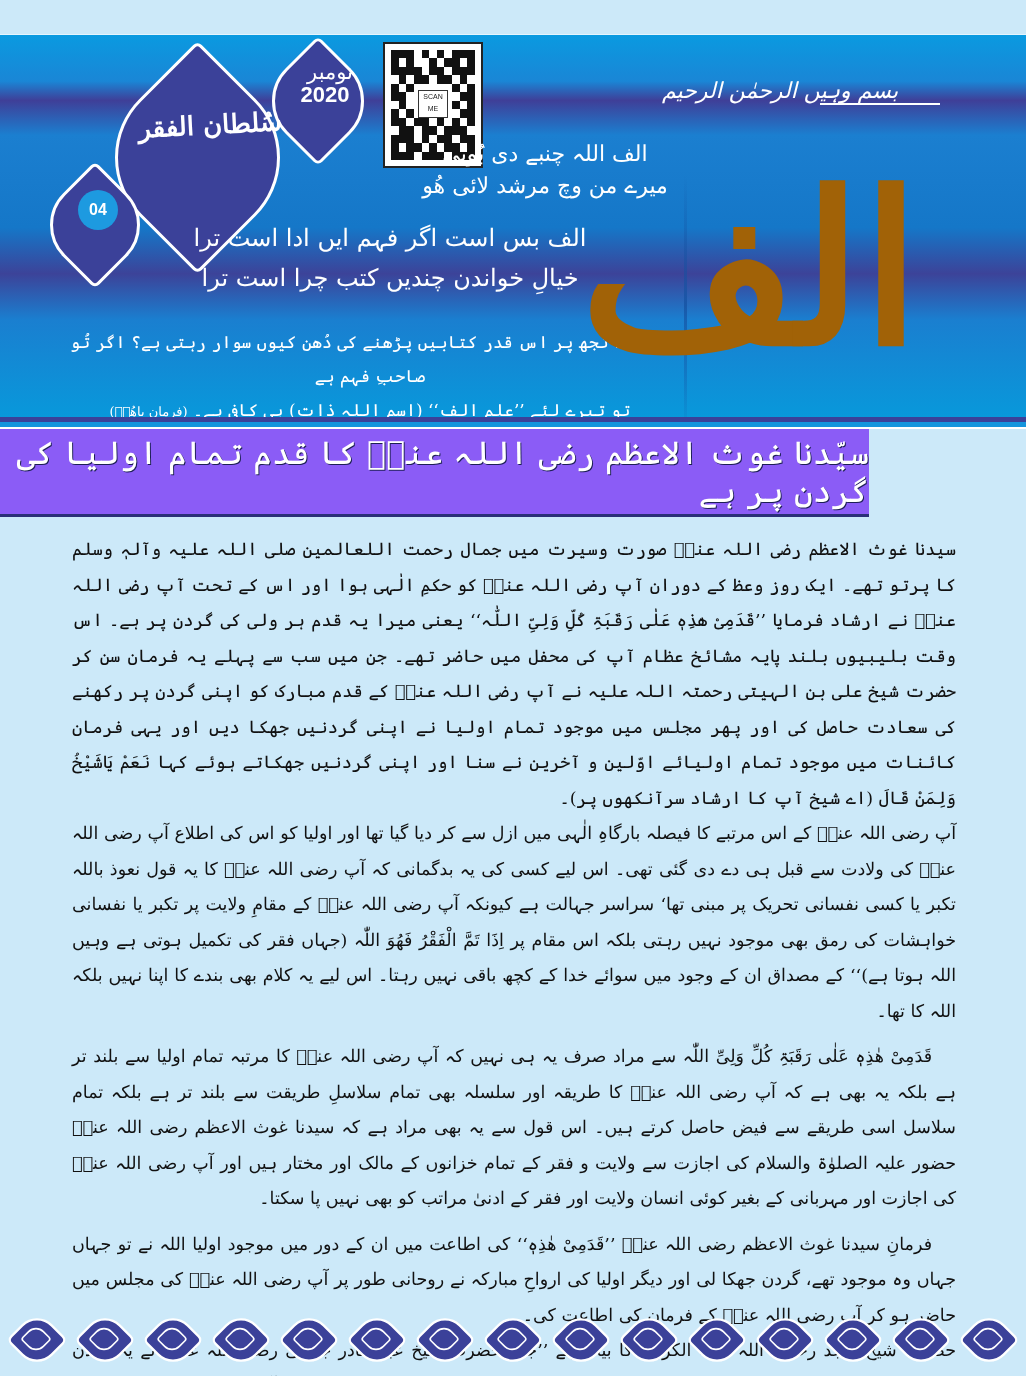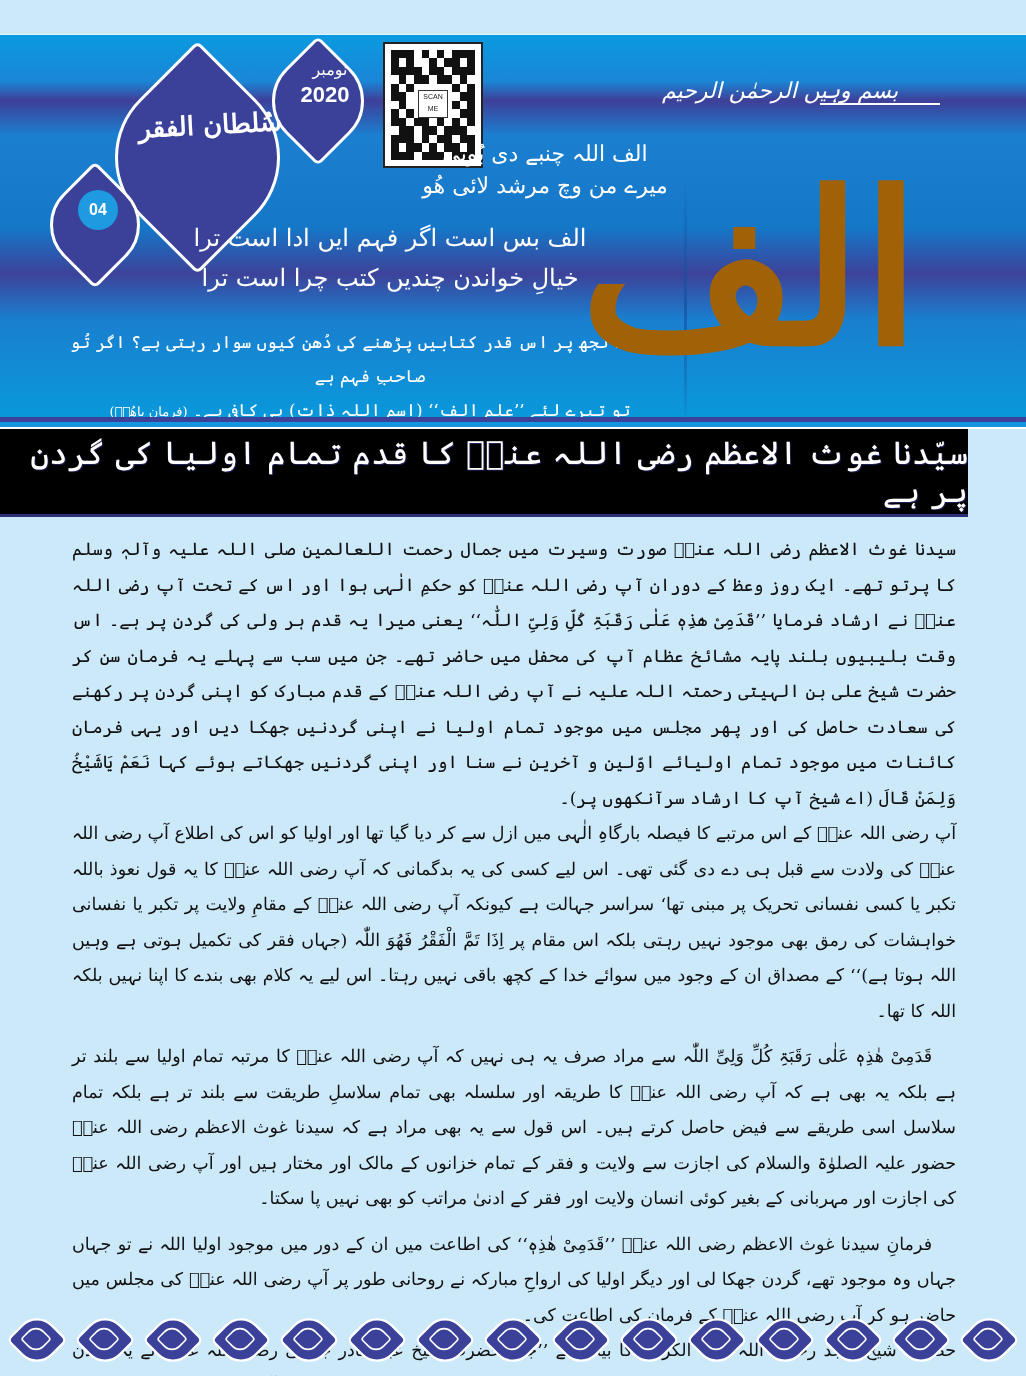--- a/index.html
+++ b/index.html
@@ -19,21 +19,21 @@
   .strip-1 { position: absolute; left: 0; top: 417px; width: 1026px; height: 5px; background: #3b4199; }
   .strip-2 { position: absolute; left: 0; top: 422px; width: 1026px; height: 5px; background: #1495dd; }
   .strip-3 { position: absolute; left: 0; top: 427px; width: 1026px; height: 2px; background: #ffffff; }
 
   
   .diamond { position: absolute; background: #3b4199; border: 3px solid #ffffff; transform: rotate(45deg); border-radius: 6px 50% 6px 50%; }
   .badge-date { left: 272px; top: 55px; width: 92px; height: 92px; }
   .badge-title { left: 115px; top: 75px; width: 165px; height: 165px; }
   .badge-issue { left: 50px; top: 180px; width: 90px; height: 90px; }
   .badge-text { position: absolute; color: #fff; text-align: center; }
-  .date-month { left: 285px; top: 60px; width: 90px; font-size: 16px; font-family: "DejaVu Serif", serif; direction: rtl; }
+  .date-month { left: 285px; top: 60px; width: 90px; font-size: 21px; font-family: "DejaVu Serif", serif; direction: rtl; }
   .date-year { left: 280px; top: 82px; width: 90px; font-size: 22px; font-weight: bold; font-family: "Liberation Sans", sans-serif; }
   .mag-title { left: 110px; top: 110px; width: 200px; font-size: 26px; font-weight: bold; font-family: "DejaVu Serif", serif; direction: rtl; transform: rotate(-3deg); }
   .issue-circle { position: absolute; left: 78px; top: 190px; width: 40px; height: 40px; border-radius: 50%; background: #1d9ae0; color: #fff; font-family: "Liberation Sans", sans-serif; font-weight: bold; font-size: 16px; display: flex; align-items: center; justify-content: center; }
 
   .qr { position: absolute; left: 383px; top: 42px; width: 100px; height: 126px; background: #fff; border: 2px solid #222; padding: 6px; }
   .qr-grid { width: 100%; height: 100%; display: grid; grid-template-columns: repeat(11, 1fr); grid-template-rows: repeat(13, 1fr); gap: 0; }
   .qr-grid span { background: #111; }
   .qr-grid span.w { background: #fff; }
   .qr-label { position: absolute; left: 33px; top: 46px; width: 30px; height: 28px; background: #fff; border: 1px solid #333; font-size: 7px; line-height: 12px; text-align: center; font-family: "Liberation Sans", sans-serif; color: #222; }
 
@@ -41,22 +41,22 @@
   .bismillah-line { position: absolute; left: 820px; top: 103px; width: 120px; height: 2px; background: #fff; }
 
   .couplet-1 { position: absolute; left: 420px; top: 138px; width: 250px; text-align: center; color: #fff; font-size: 22px; line-height: 32px; direction: rtl; font-family: "DejaVu Serif", serif; }
   .persian { position: absolute; left: 130px; top: 218px; width: 520px; text-align: center; color: #fff; font-size: 24px; line-height: 40px; direction: rtl; font-family: "DejaVu Serif", serif; }
   .translation { position: absolute; left: 60px; top: 325px; width: 620px; text-align: center; color: #fff; font-size: 17px; line-height: 34px; direction: rtl; font-family: "DejaVu Serif", serif; }
   .translation .attribution { font-size: 13px; }
 
   .alif { position: absolute; left: 700px; top: 150px; width: 220px; height: 250px; color: #a16207; font-size: 210px; line-height: 240px; text-align: center; font-family: "DejaVu Serif", serif; font-weight: bold; direction: rtl; }
 
   .title-bar {
-    position: absolute; left: 0; top: 429px; width: 968px; height: 88px;
-    background: #000000; border-bottom: 3px solid #2a2f78;
+    position: absolute; left: 0; top: 429px; width: 869px; height: 88px;
+    background: #8b5cf6; border-bottom: 3px solid #2a2f78;
     display: flex; align-items: center; justify-content: center;
   }
   .title-bar h1 { color: #fff; font-size: 32px; font-weight: normal; direction: rtl; font-family: "DejaVu Serif", serif; text-shadow: 1px 1px 0 #1d1f55; }
 
   .article { position: absolute; left: 72px; top: 532px; width: 884px; direction: rtl; text-align: justify; color: #111; font-family: "DejaVu Serif", serif; font-size: 17.5px; line-height: 35.5px; }
   .article p { margin-bottom: 0; text-align-last: right; }
   .article p + p { margin-top: 0; }
   .article p.indent { text-indent: 24px; margin-top: 10px; }
 
   .footer-pattern { position: absolute; left: 0; top: 1307px; width: 1026px; height: 60px; display: flex; align-items: center; overflow: hidden; }

